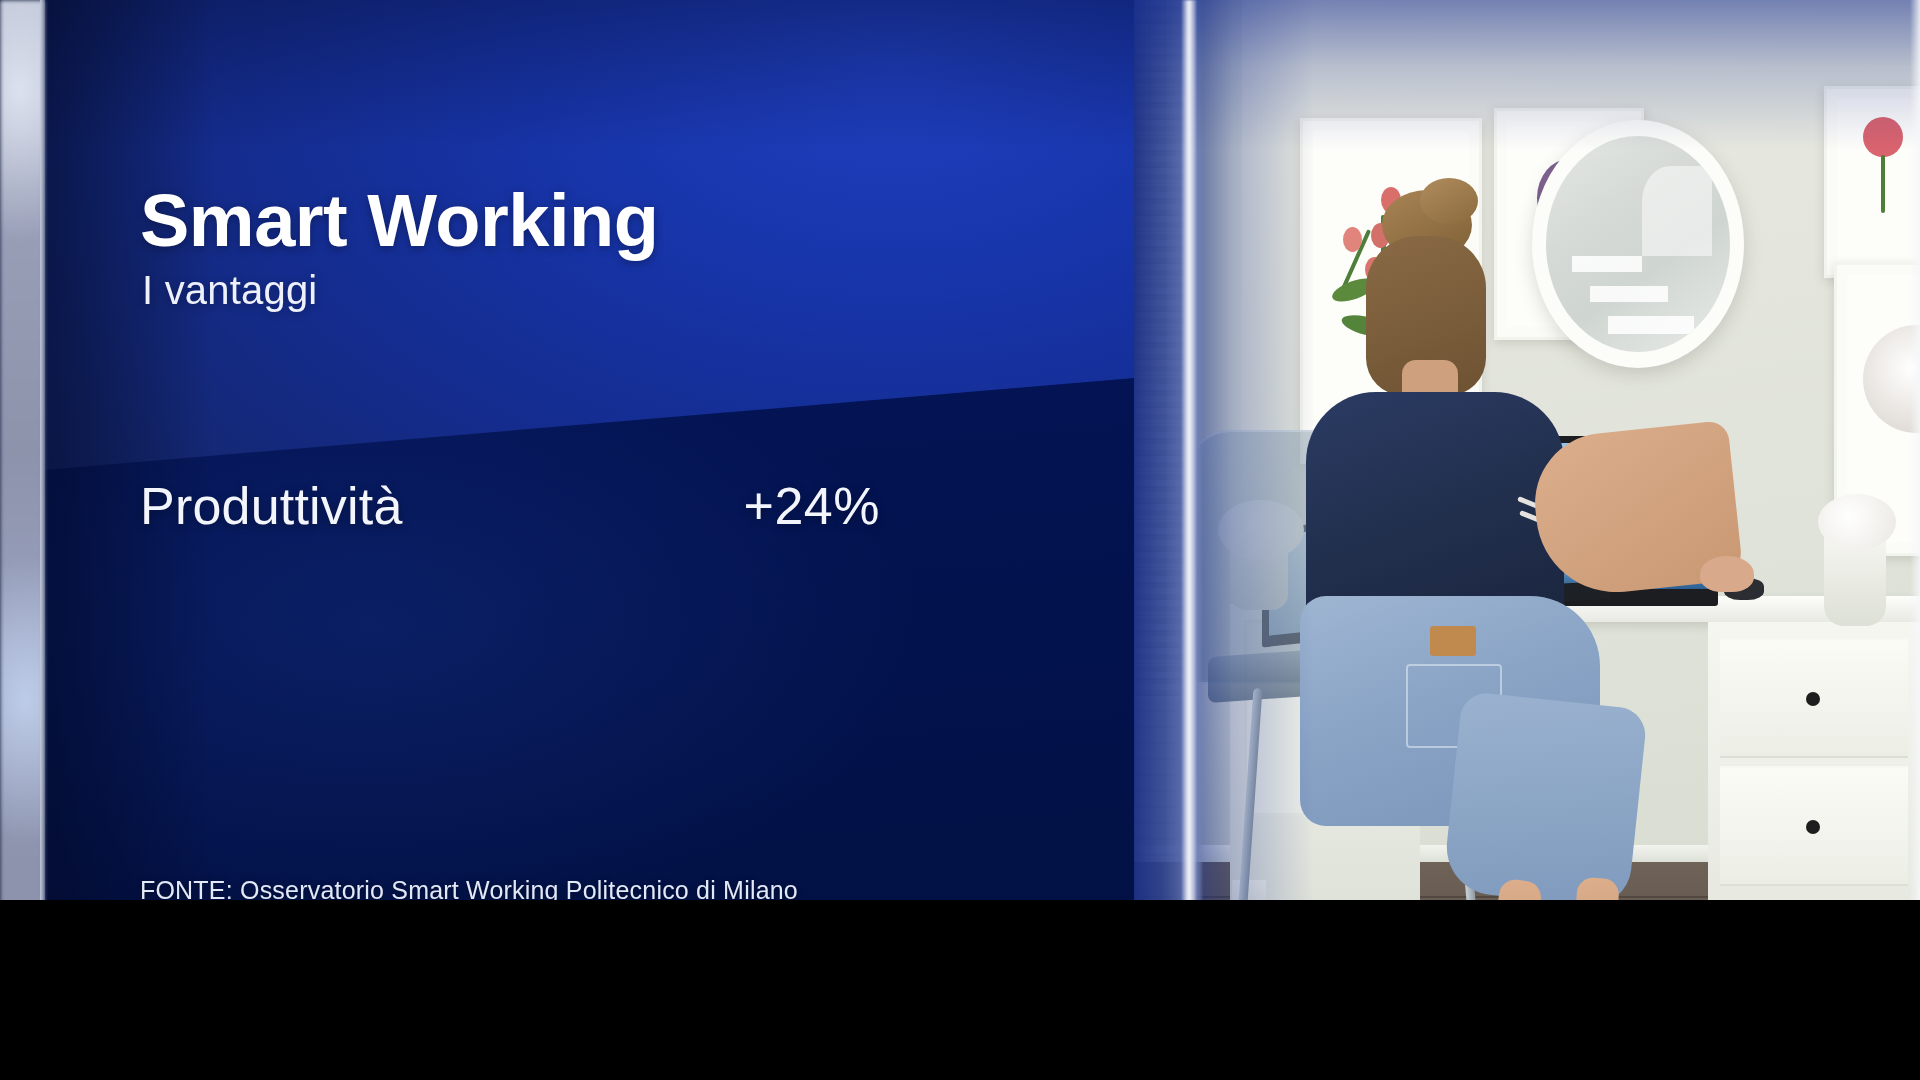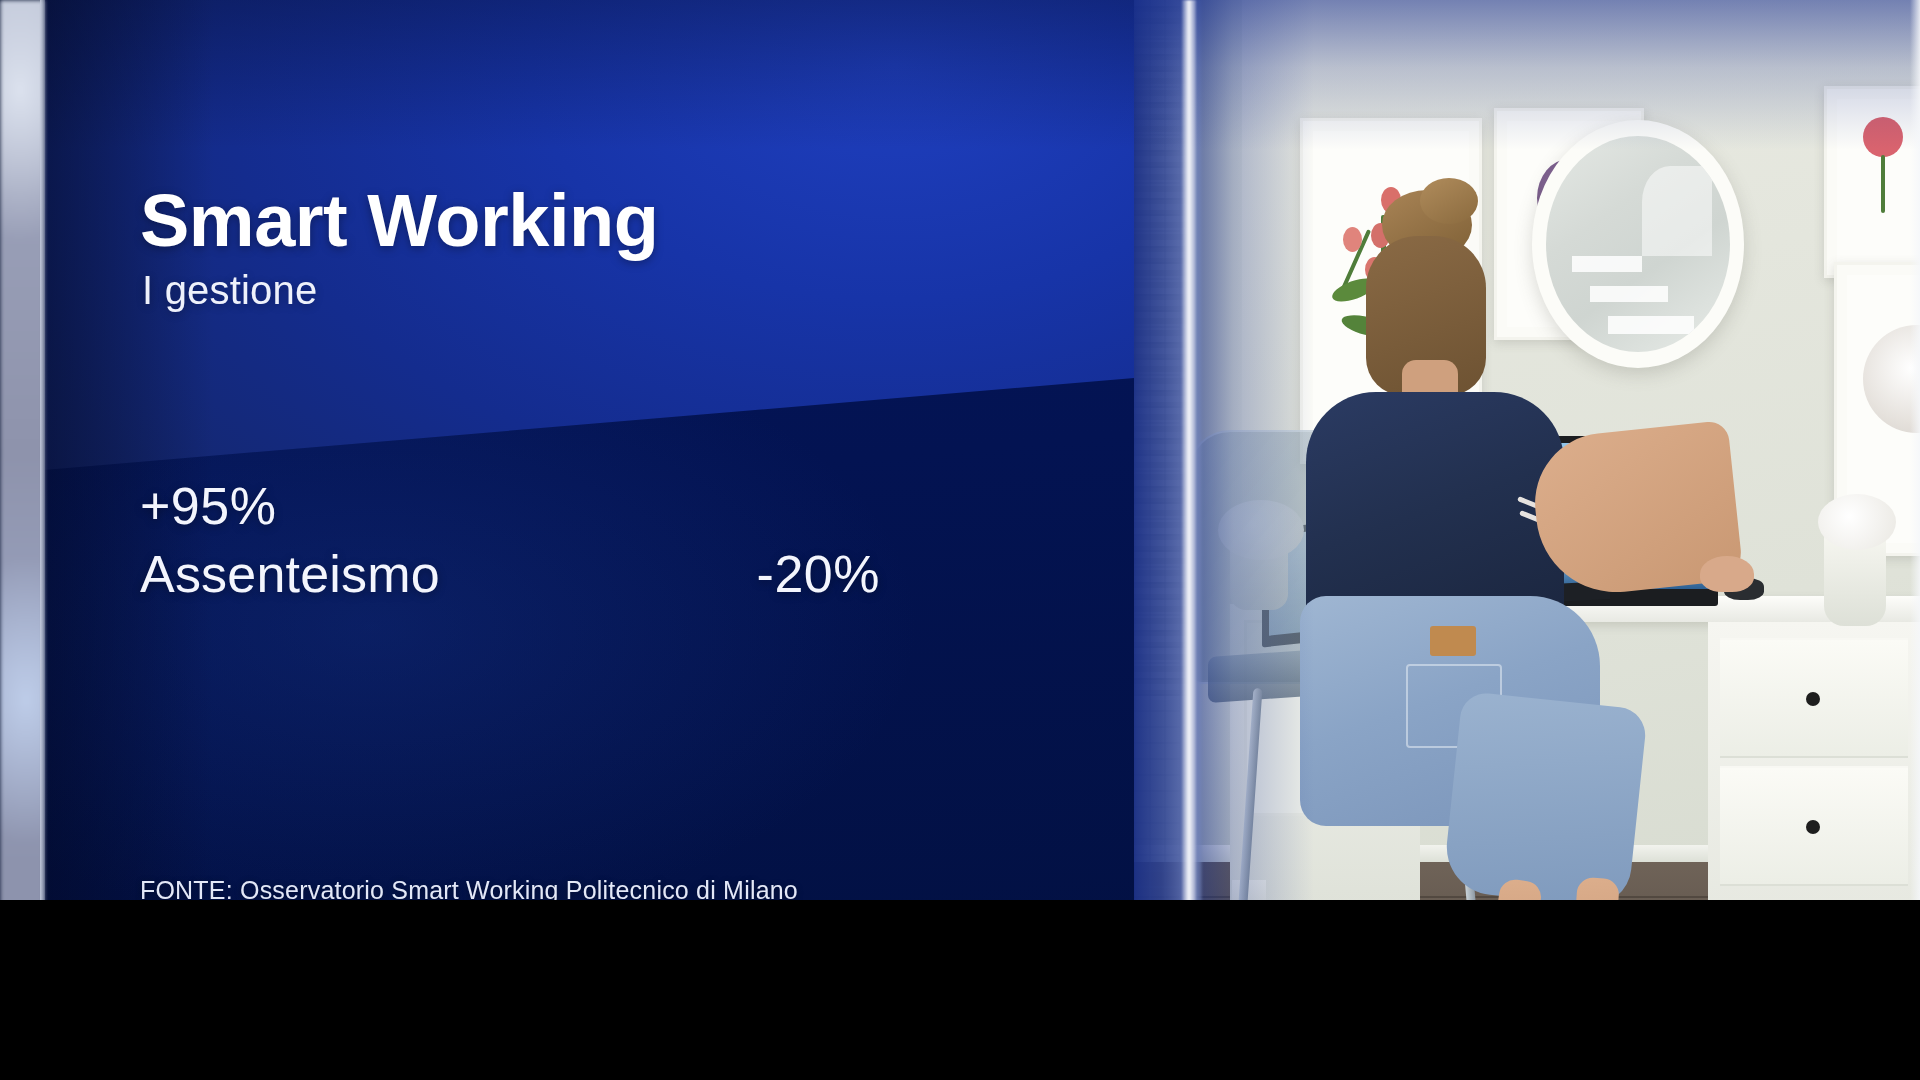--- a/index.html
+++ b/index.html
@@ -426,29 +426,26 @@
   <div class="panel">
     <div class="panel-upper"></div>
     <div class="panel-lower"></div>
     <div class="panel-lower-sheen"></div>
     <div class="panel-vignette"></div>
 
     <div class="content">
 
       <div class="title">Smart Working</div>
 
-      <div class="subtitle">I gestione</div>
+      <div class="subtitle">I vantaggi</div>
 
       <div class="stats">
         <div class="stat-row">
-          <span class="stat-value">+95%</span>
+          <span class="stat-label">Produttività</span>
+          <span class="stat-value">+24%</span>
         </div>
-        <div class="stat-row">
-          <span class="stat-label">Assenteismo</span>
-          <span class="stat-value">-20%</span>
-        </div>
       </div>
 
       <div class="source">FONTE: Osservatorio Smart Working Politecnico di Milano</div>
     </div>
   </div>
 
 </div>
 
 </body></html>

